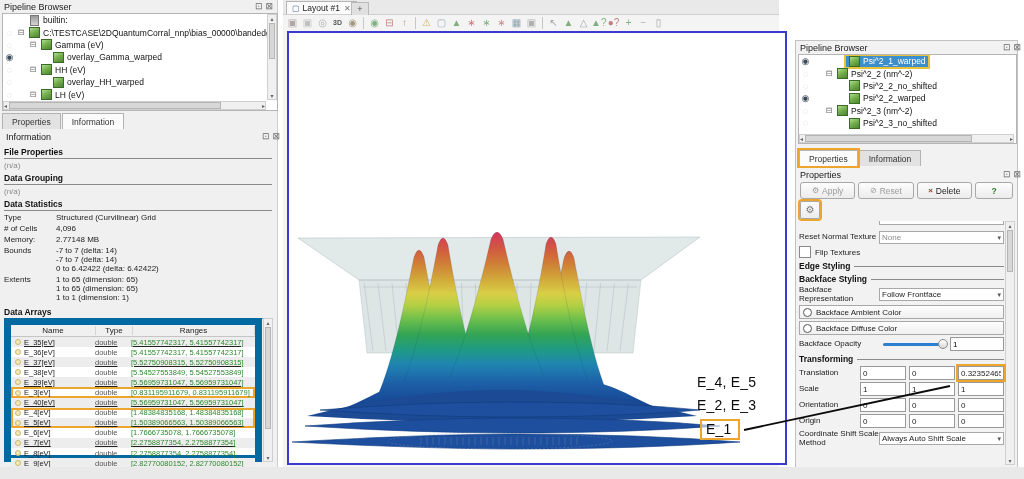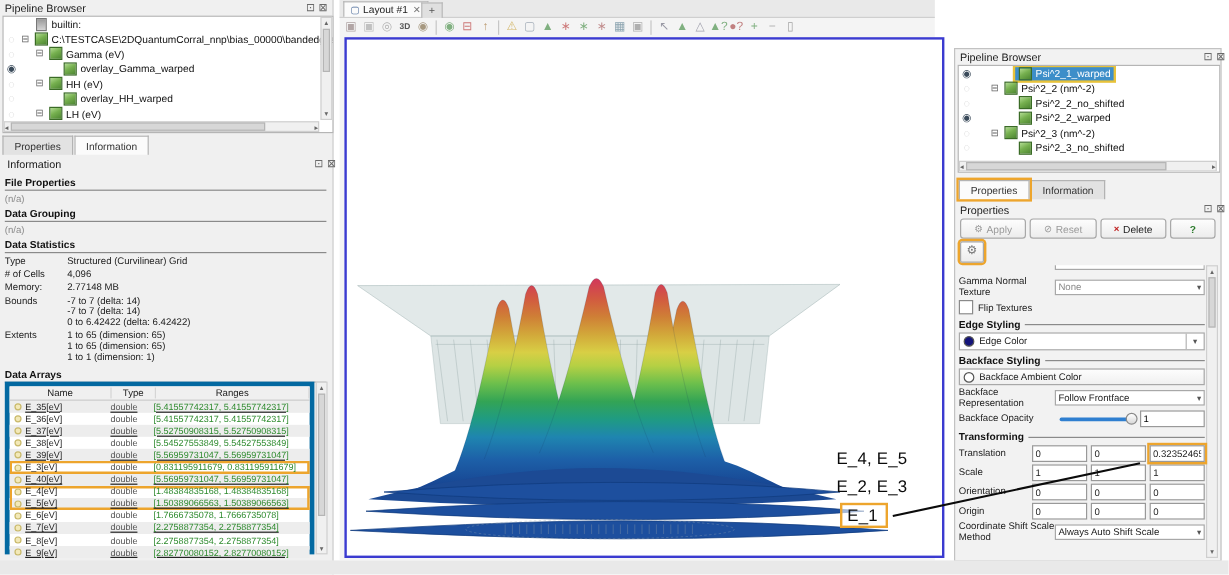--- a/index.html
+++ b/index.html
@@ -35,21 +35,21 @@
   #lt-vscroll{right:0;top:0;height:86px;}
   #lt-hscroll{left:0;bottom:0;width:263px;}
   #left-tabs{position:absolute;left:2px;top:113px;}
   #info-title{position:absolute;left:2px;top:130px;width:274px;}
   #info-body{position:absolute;left:4px;top:144px;width:268px;font-size:8px;color:#222;}
   .ih{font-weight:bold;font-size:8.5px;color:#111;border-bottom:1px solid #8a8a8a;padding-bottom:1px;margin-top:3px;margin-bottom:2px;}
   .na{color:#8a8a8a;margin:2px 0 3px 0;}
   .stat-row{display:flex;margin-bottom:2px;}
   .stat-label{flex:0 0 52px;color:#222;}
   .stat-value{flex:1;white-space:pre-line;line-height:9px;color:#222;}
-  #data-table{position:absolute;left:4px;top:318px;width:258px;height:144px;border:4px solid #0369a1;background:#fff;box-sizing:border-box;}
+  #data-table{position:absolute;left:4px;top:318px;width:258px;height:144px;border:7px solid #0369a1;background:#fff;box-sizing:border-box;}
   #dt-vscroll{left:263px;top:318px;height:144px;}
   .dt-head{display:flex;height:11px;background:#f0f0f0;border-bottom:1px solid #c5c5c5;font-size:8px;color:#222;align-items:center;}
   .dt-head>div{text-align:center;border-right:1px solid #d5d5d5;}
   .dt-c1{flex:0 0 84px;}
   .dt-c2{flex:0 0 36px;}
   .dt-c3{flex:1;}
   .dt-row{display:flex;height:10.1px;align-items:center;font-size:7.5px;box-sizing:border-box;}
   .dt-row .name{flex:0 0 84px;display:flex;align-items:center;color:#222;}
   .dt-row .typ{flex:0 0 36px;color:#555;}
   .dt-row .rng{flex:1;color:#2d8a2d;}
@@ -607,60 +607,58 @@
         <div class="cut-outer">
           <div class="prow" style="margin-top: -9px;">
             <span class="plabel">Normal Texture</span>
             <div class="dd">
               <span class="ddval dim">None</span>
               <span class="ddarrow">▾</span>
             </div>
           </div>
         </div>
         <div class="prow">
-          <span class="plabel">Gamma Normal Texture</span>
+          <span class="plabel">Reset Normal Texture</span>
           <div class="dd">
             <span class="ddval dim">None</span>
             <span class="ddarrow">▾</span>
           </div>
         </div>
         <div class="prow">
           <span class="cbox"></span>
           <span>Flip Textures</span>
         </div>
         <div class="sect">
           <span class="sectext">Edge Styling</span>
           <div class="secline"></div>
         </div>
-        <div class="prow">
-          <div class="combo">
-            <span class="swatch" style="background: rgb(20, 20, 122);"></span>
-            <span>Edge Color</span>
-            <span class="sp"></span>
-            <span class="comboarrow">▾</span>
-          </div>
-        </div>
         <div class="sect">
           <span class="sectext">Backface Styling</span>
           <div class="secline"></div>
-        </div>
-        <div class="prow">
-          <div class="colorbtn">
-            <span class="swatch" style="background: rgb(255, 255, 255);"></span>
-            <span>Backface Ambient Color</span>
-          </div>
         </div>
         <div class="prow">
           <span class="plabel">Backface Representation</span>
           <div class="dd">
             <span class="ddval">Follow Frontface</span>
             <span class="ddarrow">▾</span>
           </div>
         </div>
         <div class="prow">
+          <div class="colorbtn">
+            <span class="swatch" style="background: rgb(255, 255, 255);"></span>
+            <span>Backface Ambient Color</span>
+          </div>
+        </div>
+        <div class="prow">
+          <div class="colorbtn">
+            <span class="swatch" style="background: rgb(255, 255, 255);"></span>
+            <span>Backface Diffuse Color</span>
+          </div>
+        </div>
+        <div class="prow">
           <span class="plabel">Backface Opacity</span>
           <div class="slider-track">
             <div class="slider-knob"></div>
           </div>
           <input class="num-small" value="1" style="">
         </div>
         <div class="sect">
           <span class="sectext">Transforming</span>
           <div class="secline"></div>
         </div>

